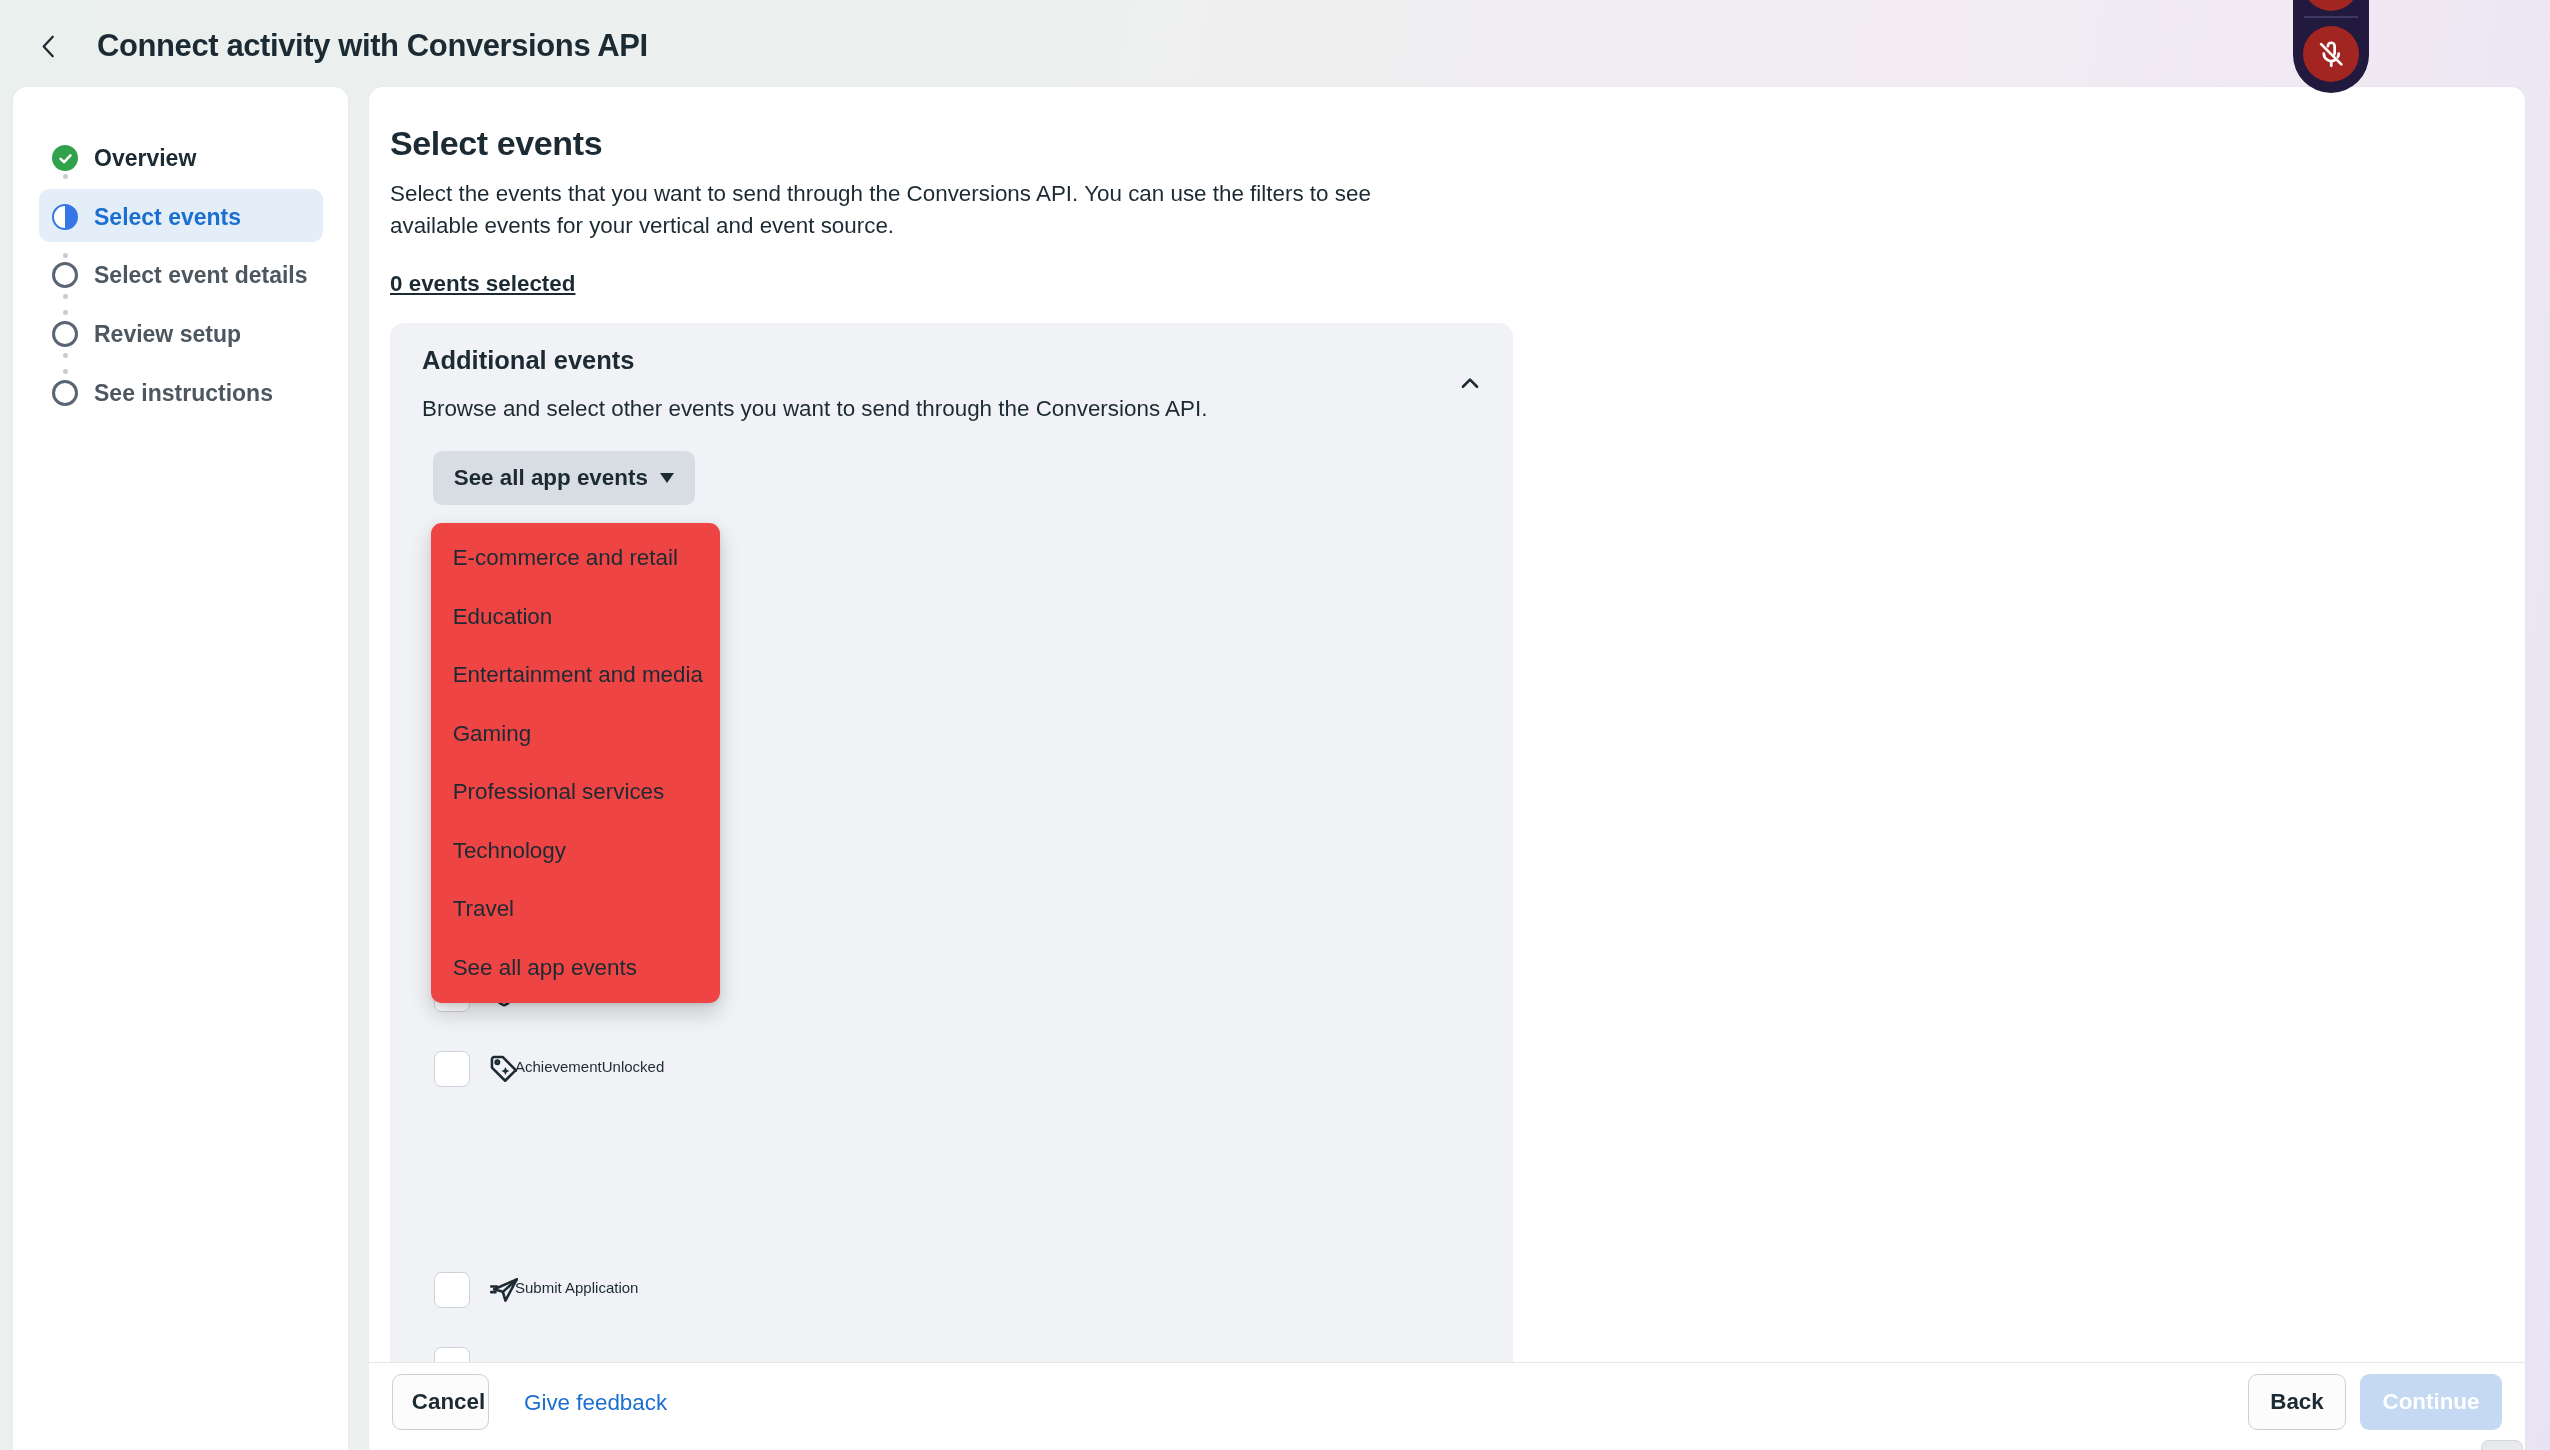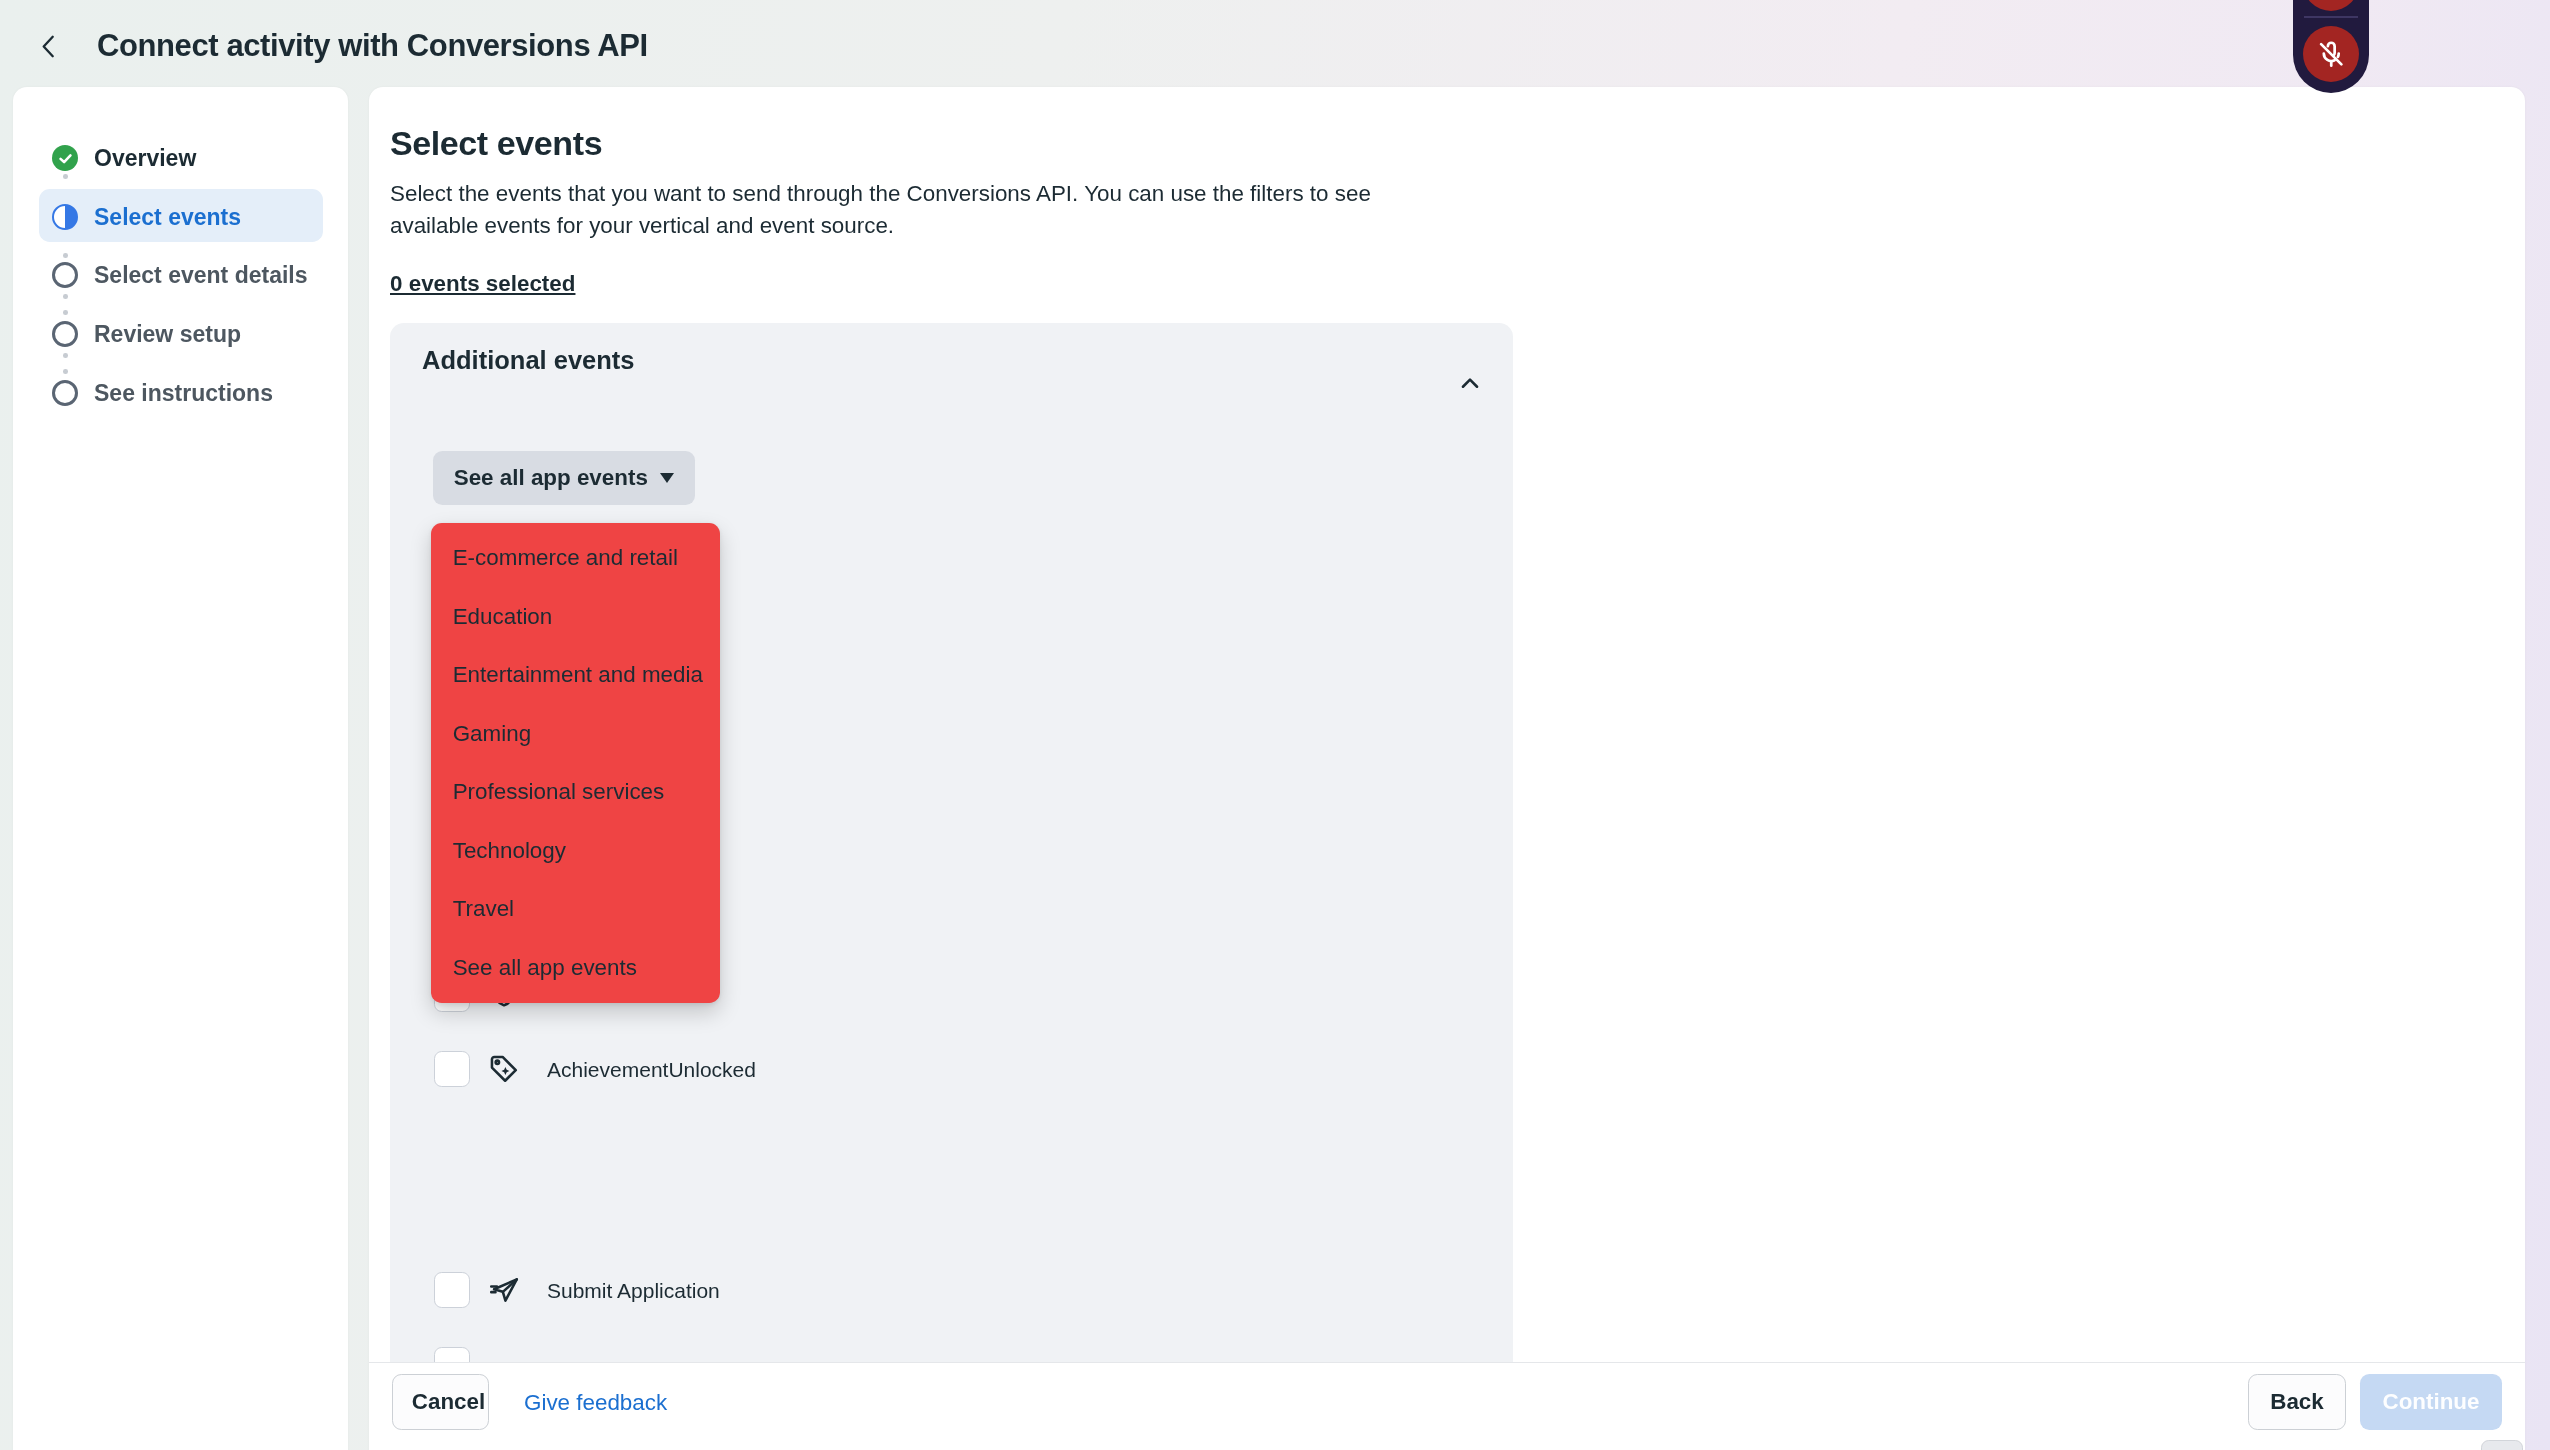--- a/index.html
+++ b/index.html
@@ -57,21 +57,21 @@
   
   .dropdown { position:absolute; left:41px; top:200px; width:289px; height:480px; background:#ef4444;
     border-radius:10.8px; box-shadow:0 9.3px 21.7px rgba(0,0,0,.18), 0 1.5px 4.6px rgba(0,0,0,.08);
     padding:6.2px 0; z-index:20; display:flex; flex-direction:column; }
   .dd-item { flex:1; display:flex; align-items:center; padding-left:21.7px; font-size:22.4px; cursor:pointer; }
   
   .event-row { position:absolute; left:0; width:100%; height:74px; }
   .checkbox { position:absolute; left:44px; top:19.3px; width:36px; height:36px; background:#fff;
     border:1.5px solid #ccd1d9; border-radius:7.7px; cursor:pointer; }
   .event-icon { position:absolute; left:97px; top:20px; width:34px; height:34px; }
-  .event-label { position:absolute; left:157px; top:25.5px; font-size:21px; }
+  .event-label { position:absolute; left:125px; top:25.5px; font-size:15px; }
   
   .footer { position:absolute; left:0; top:1275px; width:2156px; height:88px; background:#fff;
     border-top:0.8px solid #e5e7ea; z-index:30; }
   .btn { position:absolute; top:10.8px; height:56px; border-radius:9.3px; font-family:inherit;
     font-size:22.4px; font-weight:600; cursor:pointer; }
   .btn-light { background:#fcfcfd; border:1.5px solid #ccd0d5; color:#1c2b33; }
   .btn-cancel { left:23px; width:97px;padding-left:16px; }
   .link-feedback { position:absolute; left:155px; top:27px; font-size:22.4px; color:#1b6fd0;
     text-decoration:none; cursor:pointer; }
   .btn-back { left:1879px; width:98px; }
@@ -151,20 +151,21 @@
   <div class="main-desc">Select the events that you want to send through the Conversions API. You can use the filters to see available events for your vertical and event source.</div>
   <div class="sel-count">0 events selected</div>
 
   <div class="card">
     <div class="card-title">Additional events</div>
     <div class="card-collapse">
       <svg width="26" height="26" viewBox="0 0 24 24">
         <polyline points="5.5,14.5 12,8 18.5,14.5" fill="none" stroke="#1c2b33" stroke-width="2.4" stroke-linecap="round" stroke-linejoin="round"></polyline>
       </svg>
     </div>
+    <div class="card-desc">Browse and select other events you want to send through the Conversions API.</div>
 
     <button class="filter-btn">
       <span>See all app events</span>
       <span class="caret-down"></span>
     </button>
 
     <div class="event-row" style="top:634px">
       <span class="checkbox"></span>
       <span class="event-icon">
         <svg width="34" height="34" viewBox="0 0 24 24">

